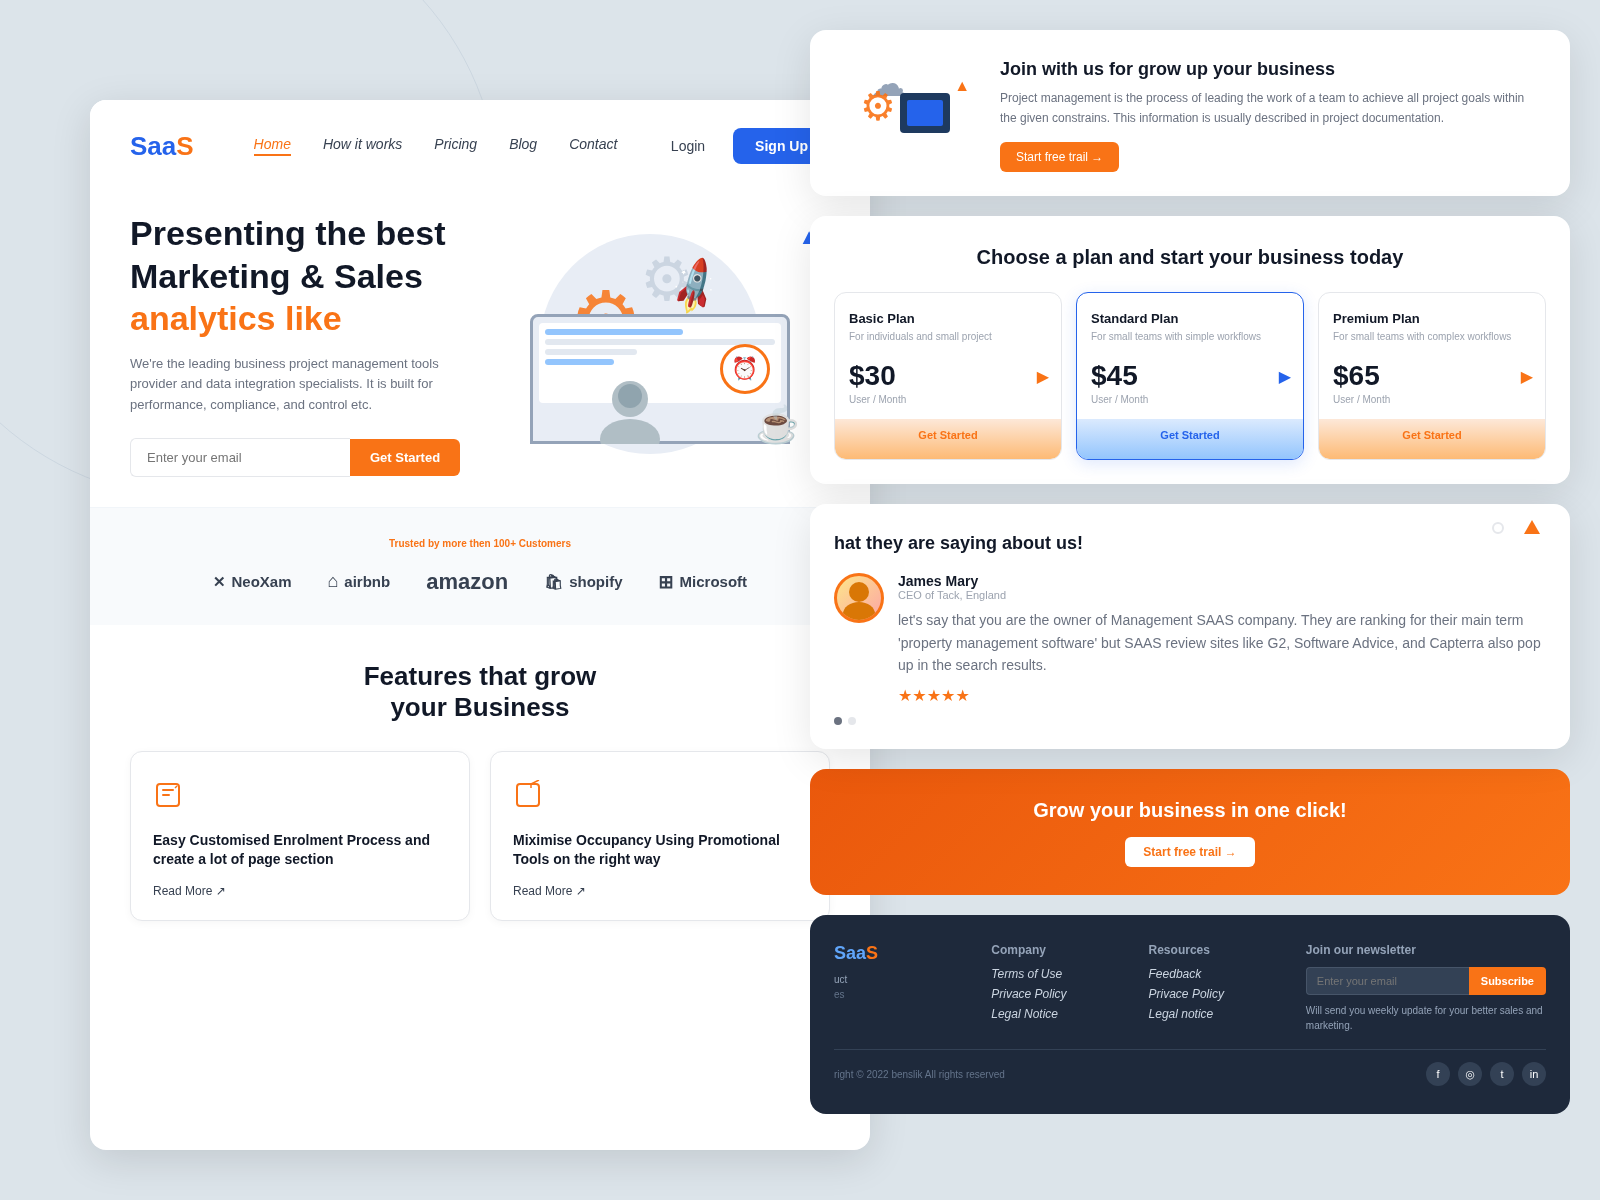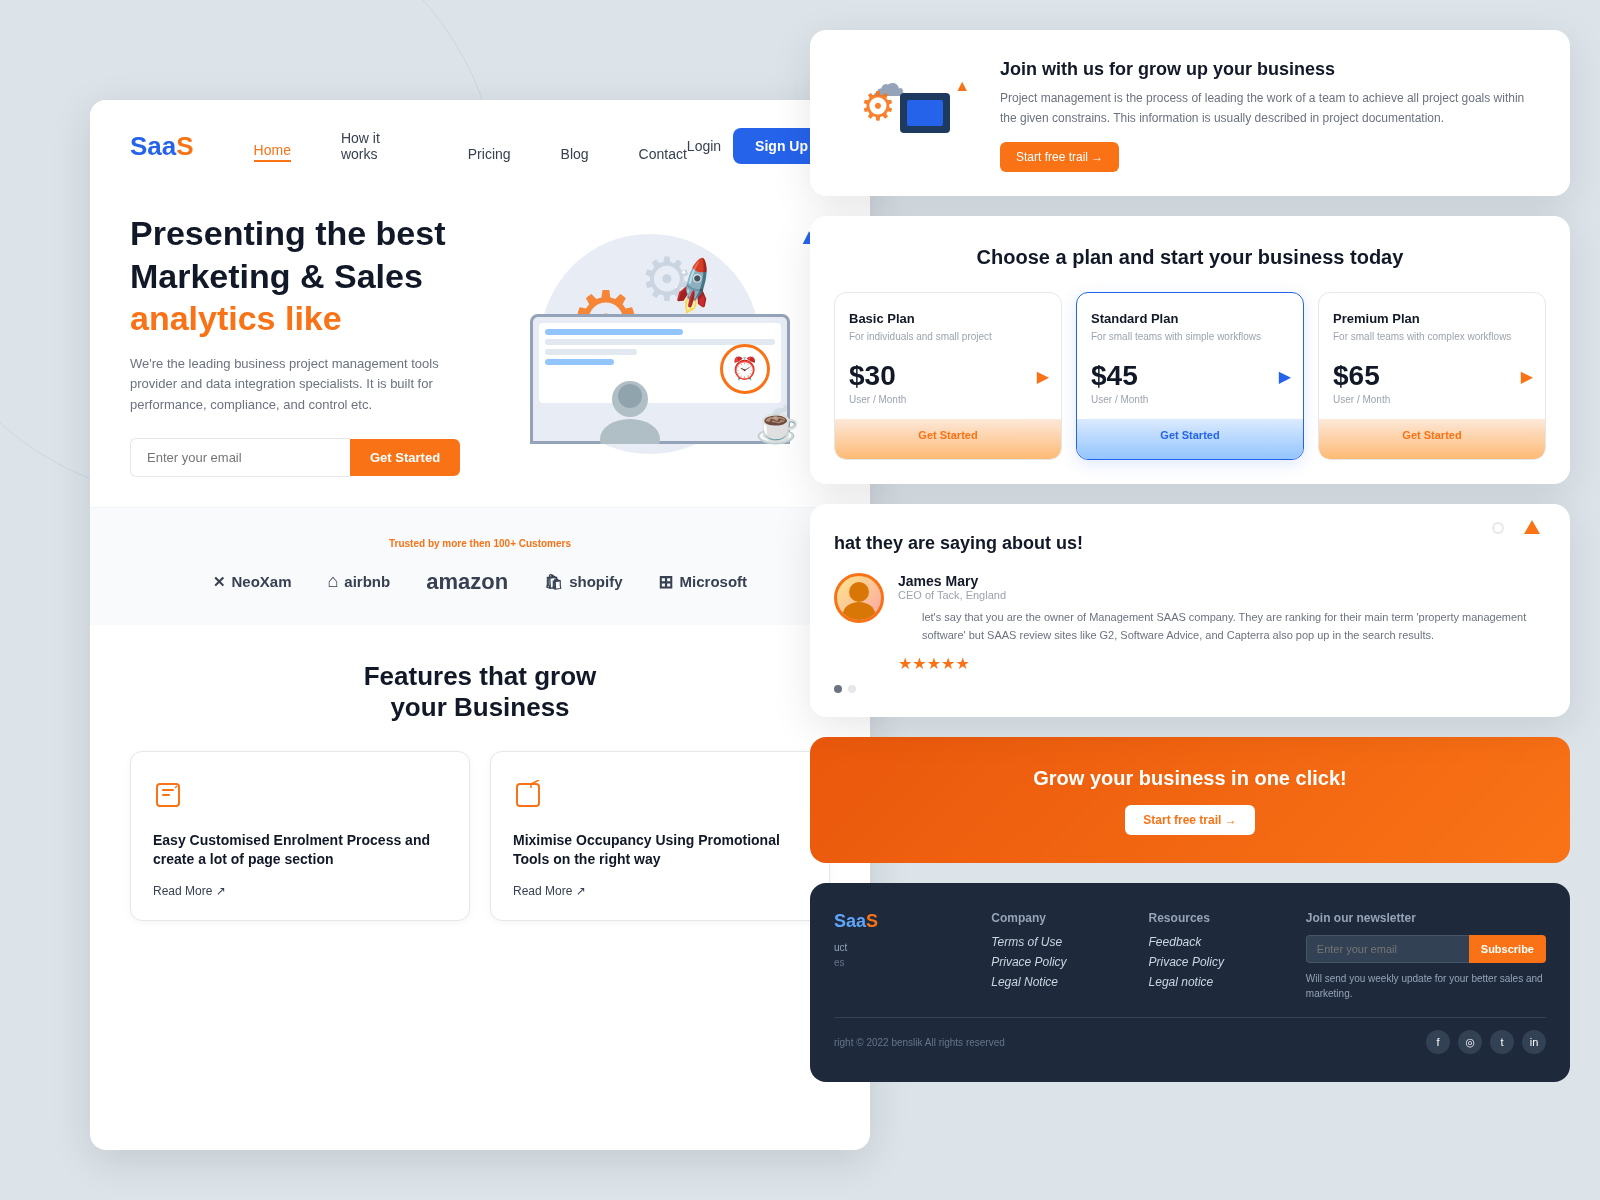--- a/index.html
+++ b/index.html
@@ -50,35 +50,36 @@
     }
     .logo {
       font-size: 26px;
       font-weight: 800;
       margin-right: 60px;
     }
     .logo span.blue { color: #2563eb; }
     .logo span.orange { color: #f97316; }
     .nav-links {
       display: flex;
-      align-items: flex-end;
-      gap: 50px;
+      align-items: flex-start;
+      gap: 32px;
       flex: 1;
+      font-style: italic;
     }
     .nav-link {
       font-size: 14px;
       color: #374151;
       text-decoration: none;
       cursor: pointer;
     }
     .nav-link.active { color: #f97316; border-bottom: 2px solid #f97316; padding-bottom: 2px; }
     .nav-right {
       display: flex;
       align-items: center;
-      gap: 12px;
+      gap: 28px;
       margin-left: auto;
     }
     .btn-login { font-size: 14px; color: #374151; cursor: pointer; }
     .btn-signup {
       background: #2563eb;
       color: #fff;
       border: none;
       padding: 10px 22px;
       border-radius: 8px;
       font-size: 14px;
@@ -431,21 +432,21 @@
       display: flex;
       align-items: center;
       justify-content: center;
       font-size: 22px;
       flex-shrink: 0;
       overflow: hidden;
       border: 3px solid #f97316;
     }
     .testimonial-name { font-size: 14px; font-weight: 700; color: #111827; }
     .testimonial-role { font-size: 11px; color: #9ca3af; margin-bottom: 8px; }
-    .testimonial-body { font-size: 11px; color: #6b7280; line-height: 1.6; margin-left: 24px; }
+    .testimonial-body { font-size: 14px; color: #6b7280; line-height: 1.6; }
     .stars { color: #f97316; font-size: 16px; margin-top: 10px; }
     .carousel-dots {
       display: flex;
       gap: 6px;
       margin-top: 12px;
       align-items: center;
     }
     .dot { width: 8px; height: 8px; border-radius: 50%; background: #e5e7eb; cursor: pointer; }
     .dot.active { background: #6b7280; }
 

